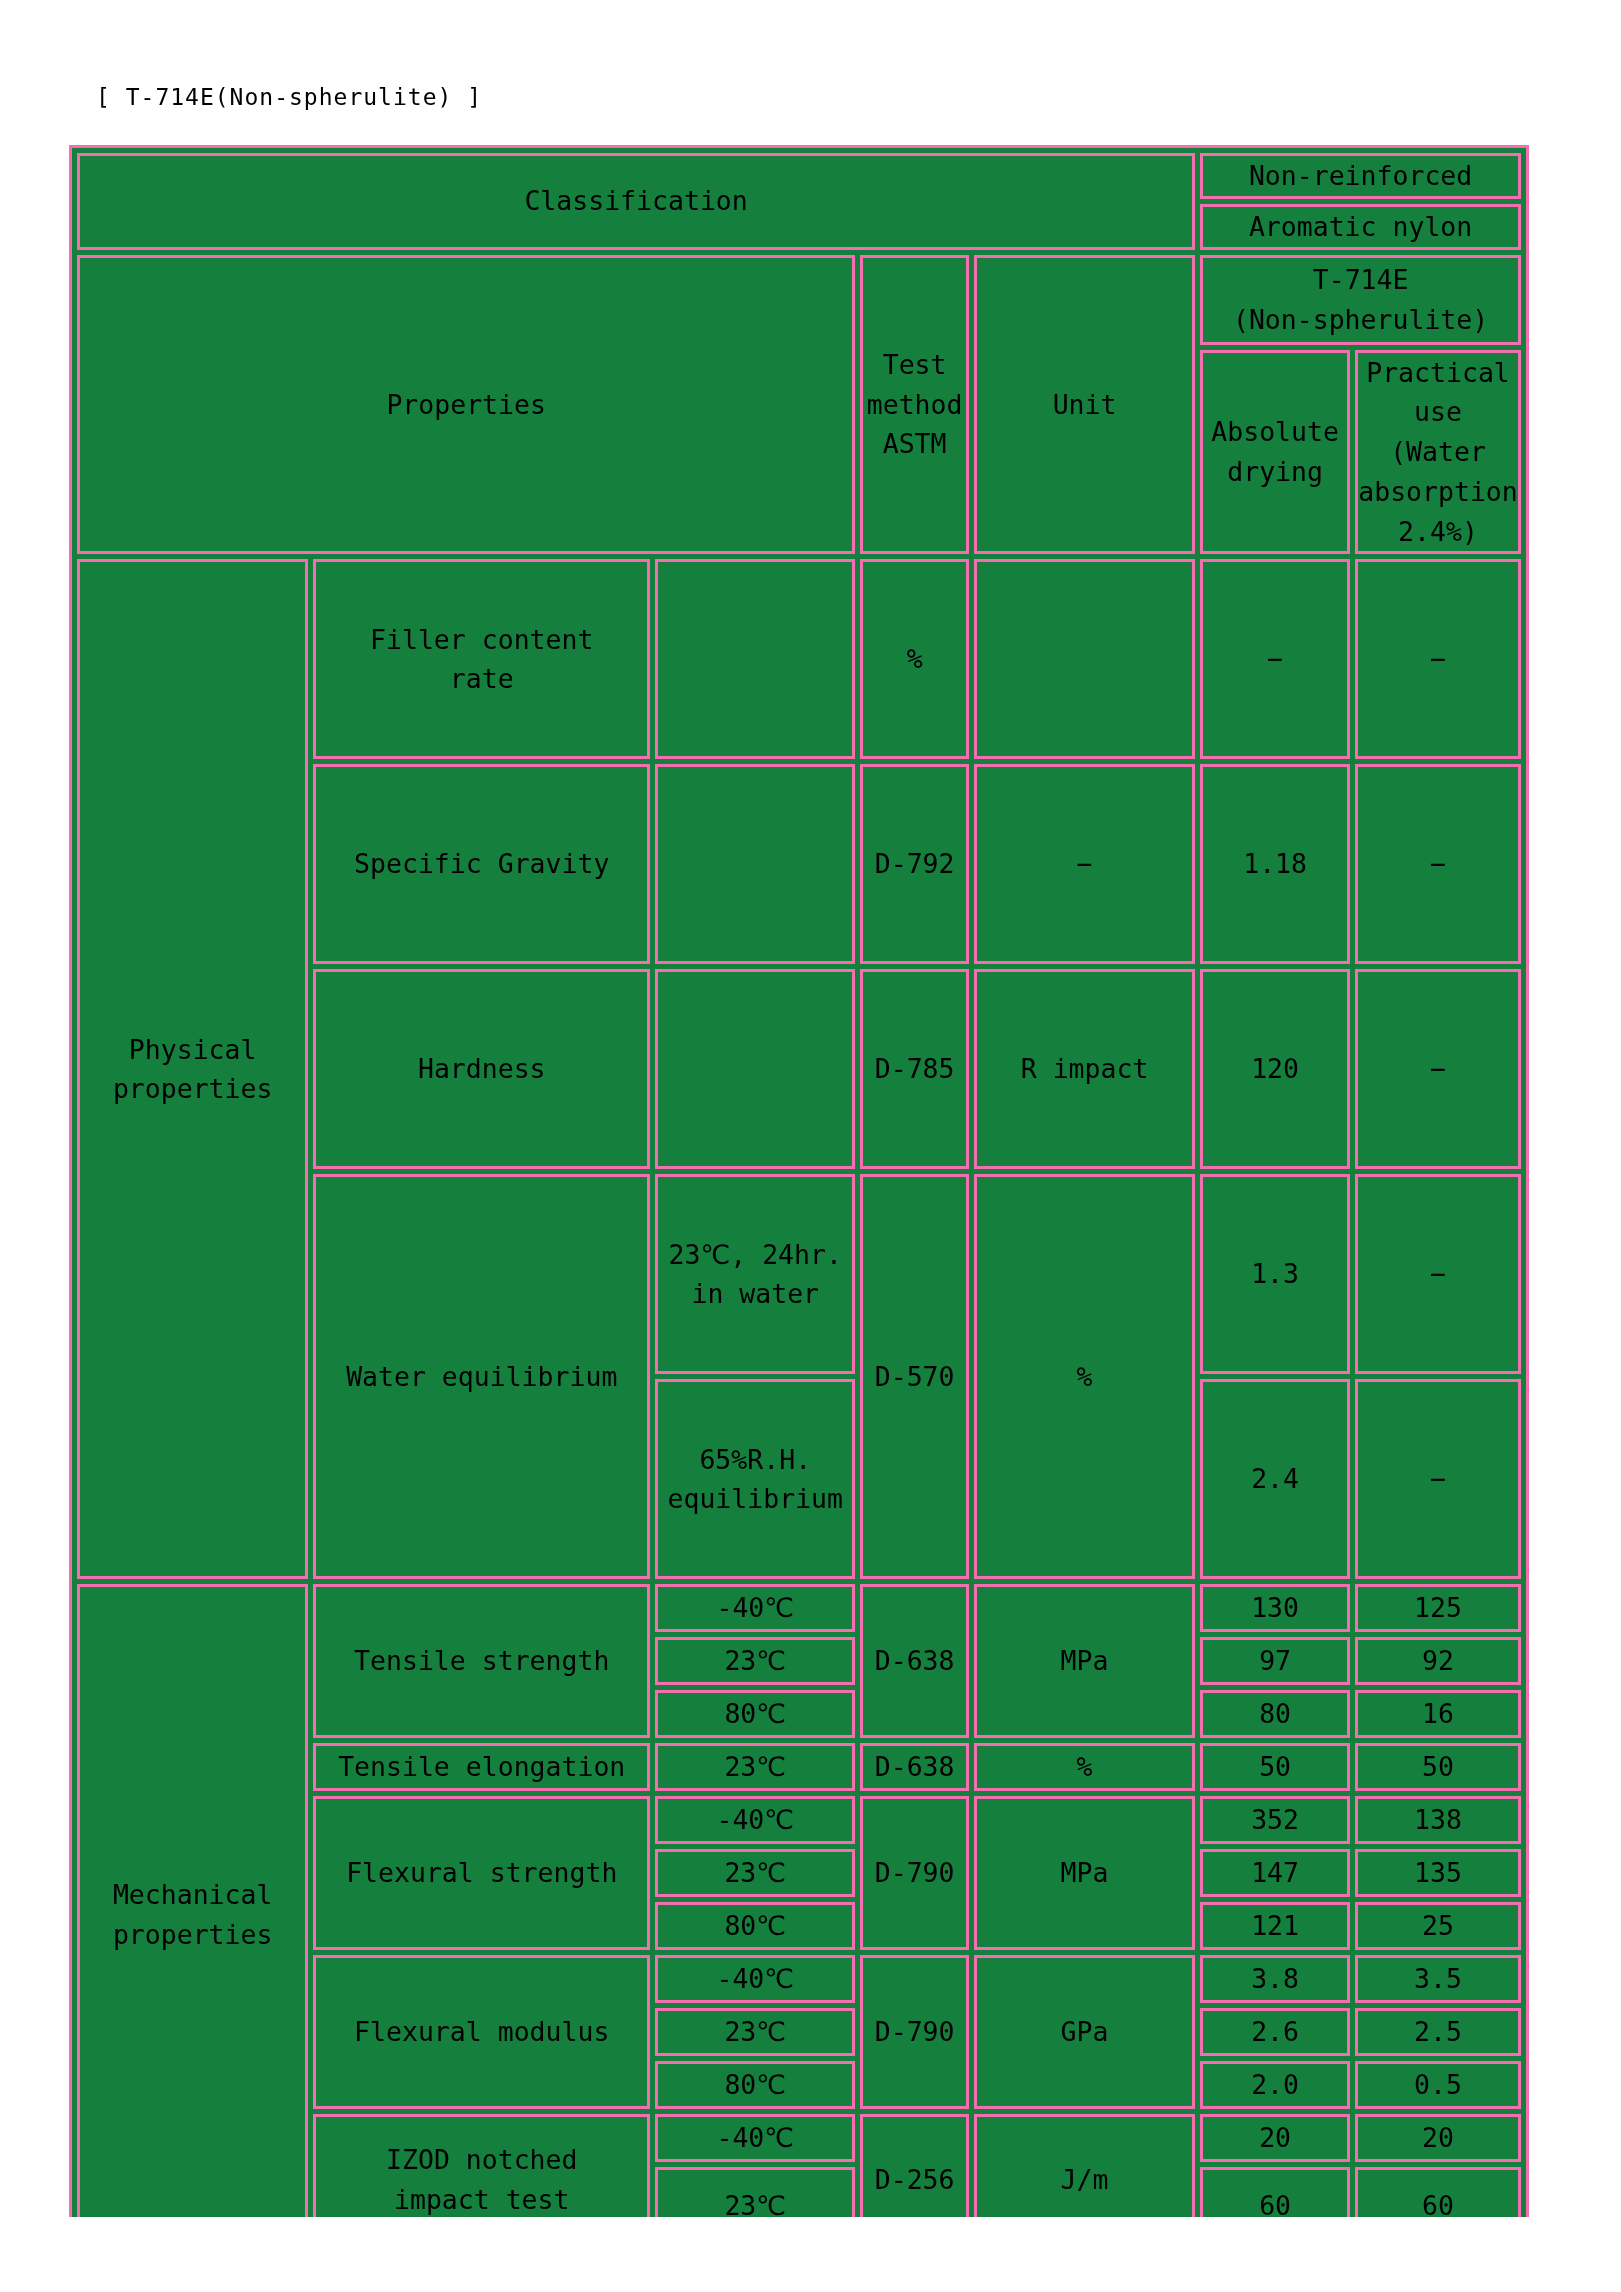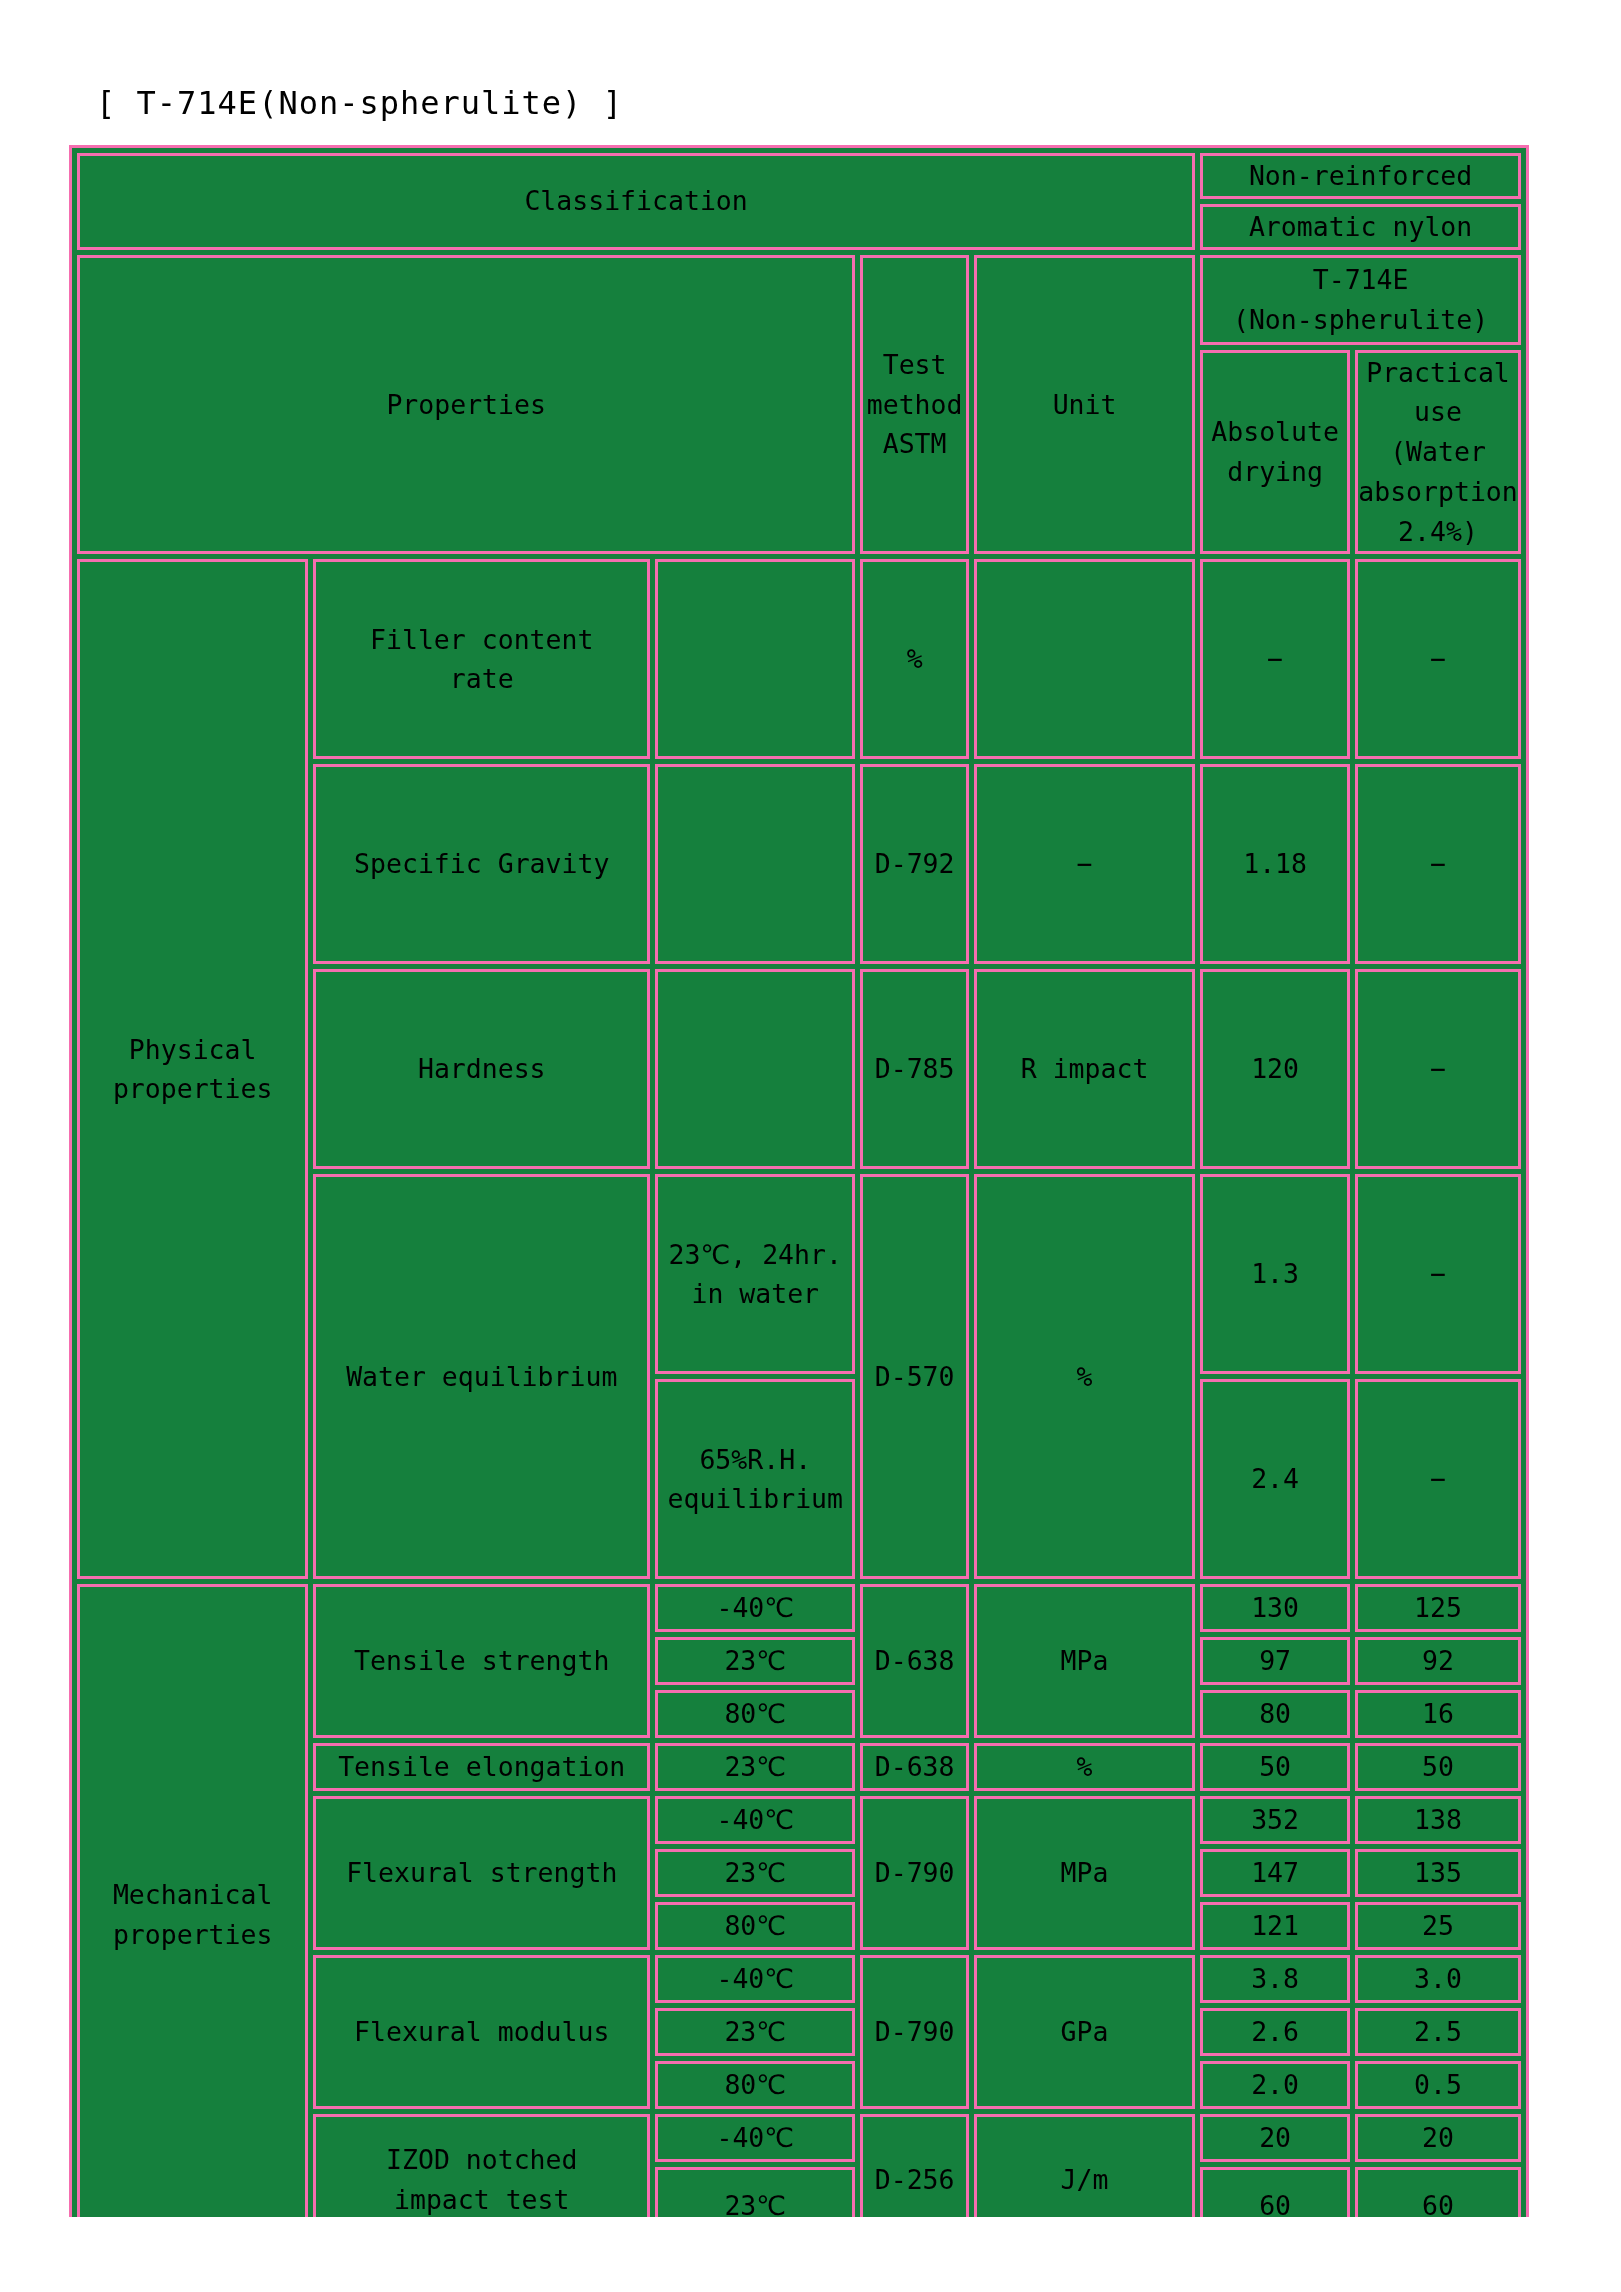--- a/index.html
+++ b/index.html
@@ -6,21 +6,21 @@
   .page{
     position:relative;
     width:1621px;height:2293px;
     background:#ffffff;
     overflow:hidden;
     font-family:"DejaVu Sans Mono","DejaVu Sans",monospace;
     color:#000000;
   }
   .title{
     position:absolute;left:96px;top:84px;
-    font-size:32px;letter-spacing:1px;white-space:pre;
+    font-size:23px;letter-spacing:1px;white-space:pre;
   }
   .table-clip{
     position:absolute;left:69px;top:145px;
     width:1476px;height:2072px;
     overflow:hidden;
   }
   table.sheet{
     border-collapse:separate;
     border-spacing:5.9px;
     border:3.9px solid #F56EB0;
@@ -179,21 +179,21 @@
         <td>80℃</td>
         <td>121</td>
         <td>25</td>
       </tr>
       <tr class="rh49">
         <td rowspan="3">Flexural modulus</td>
         <td>-40℃</td>
         <td rowspan="3">D-790</td>
         <td rowspan="3">GPa</td>
         <td>3.8</td>
-        <td>3.0</td>
+        <td>3.5</td>
       </tr>
       <tr class="rh49">
         <td>23℃</td>
         <td>2.6</td>
         <td>2.5</td>
       </tr>
       <tr class="rh49">
         <td>80℃</td>
         <td>2.0</td>
         <td>0.5</td>

